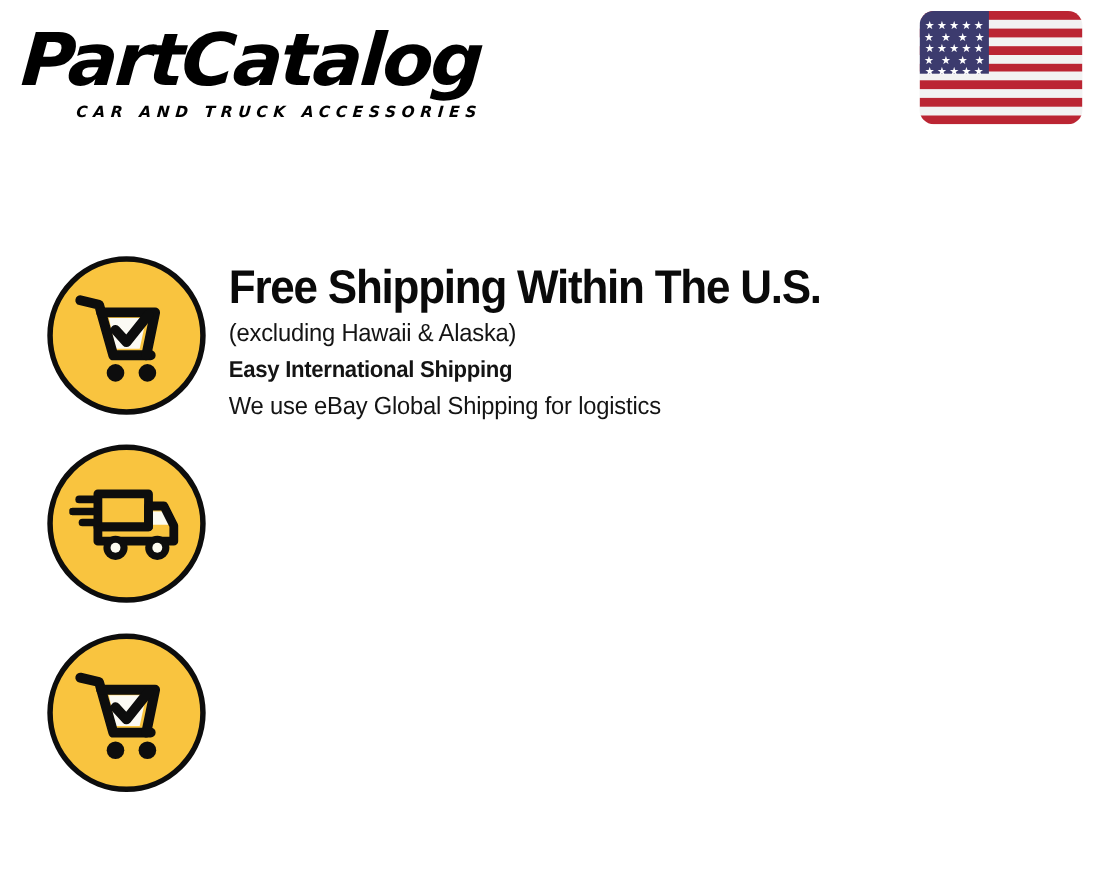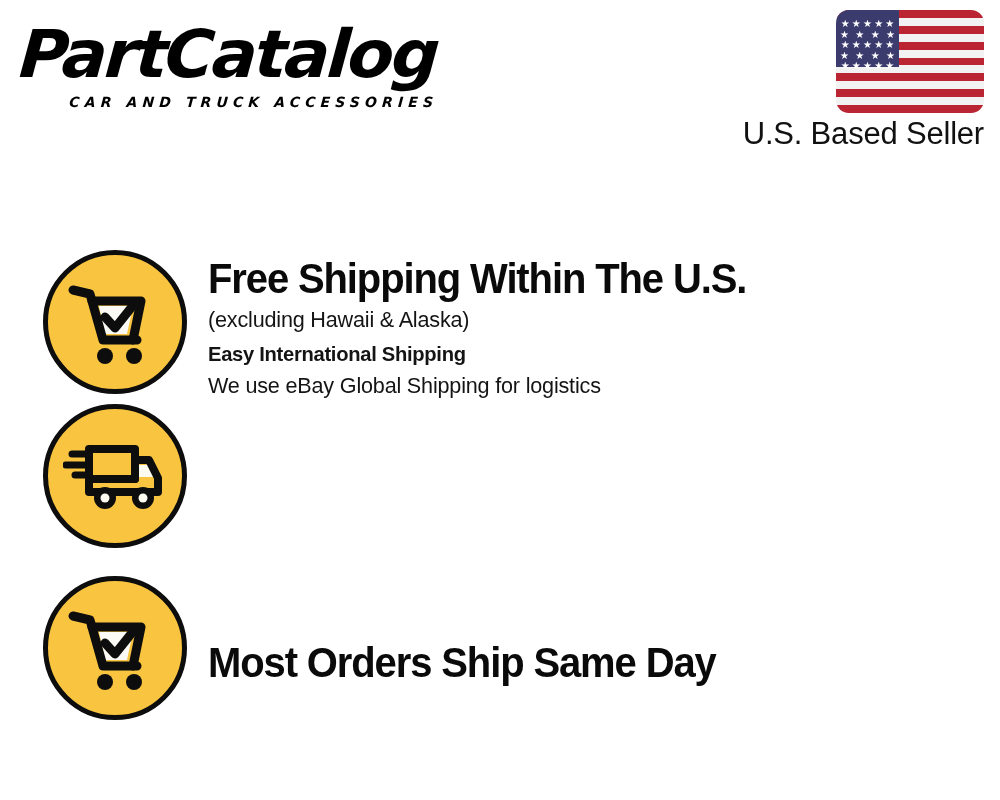--- a/index.html
+++ b/index.html
@@ -132,21 +132,21 @@
     top: 233px;
     width: 1000px;
   }
   .feature-row {
     position: absolute;
     left: 0;
     width: 1000px;
     display: flex;
     align-items: flex-start;
   }
-  #feature-row-0 { top: 17px;   height: 172px; }
+  #feature-row-0 { top: 0px;   height: 172px; }
   #feature-row-1 { top: 171px; height: 172px; }
   #feature-row-2 { top: 343px; height: 172px; }
 
   .icon-badge {
     flex: 0 0 auto;
     margin-left: 43px;
     width: 144px;
     height: 144px;
     border-radius: 50%;
     background: #f9c43f;
@@ -233,21 +233,20 @@
           <span class="star">★</span><span class="star">★</span><span class="star">★</span><span class="star">★</span><span class="star">★</span>
         </span>
         <span class="star-row offset" style="top:34.5px">
           <span class="star">★</span><span class="star">★</span><span class="star">★</span><span class="star">★</span>
         </span>
         <span class="star-row" style="top:45px">
           <span class="star">★</span><span class="star">★</span><span class="star">★</span><span class="star">★</span><span class="star">★</span>
         </span>
       </span>
     </span>
-    <span id="seller-label">U.S. Based Seller</span>
   </div>
 
 </div>
 
 <div id="features">
 
   <div class="feature-row" id="feature-row-0">
     <div class="icon-badge">
       <svg width="100" height="92" viewBox="0 0 100 92" aria-hidden="true">
         <polygon points="34,30 68,30 62,58 40,58" fill="#fbfaf4"></polygon>
@@ -288,18 +287,15 @@
     <div class="icon-badge">
       <svg width="100" height="92" viewBox="0 0 100 92" aria-hidden="true">
         <polygon points="34,30 68,30 62,58 40,58" fill="#fbfaf4"></polygon>
         <path d="M8 14 L25 18 L38 64 L72 64" fill="none" stroke="#0d0d0d" stroke-width="9" stroke-linecap="round" stroke-linejoin="round"></path>
         <path d="M27 25 L76 25 L68 64" fill="none" stroke="#0d0d0d" stroke-width="9" stroke-linecap="round" stroke-linejoin="round"></path>
         <path d="M40 41 L50 52 L70 27" fill="none" stroke="#0d0d0d" stroke-width="9" stroke-linecap="round" stroke-linejoin="round"></path>
         <circle cx="40" cy="80" r="8" fill="#0d0d0d"></circle>
         <circle cx="69" cy="80" r="8" fill="#0d0d0d"></circle>
       </svg>
     </div>
-    <div class="feature-text centered-text">
-      <span class="feature-title">Most Orders Ship Same Day</span>
-    </div>
   </div>
 
 </div>
 
 </body></html>

